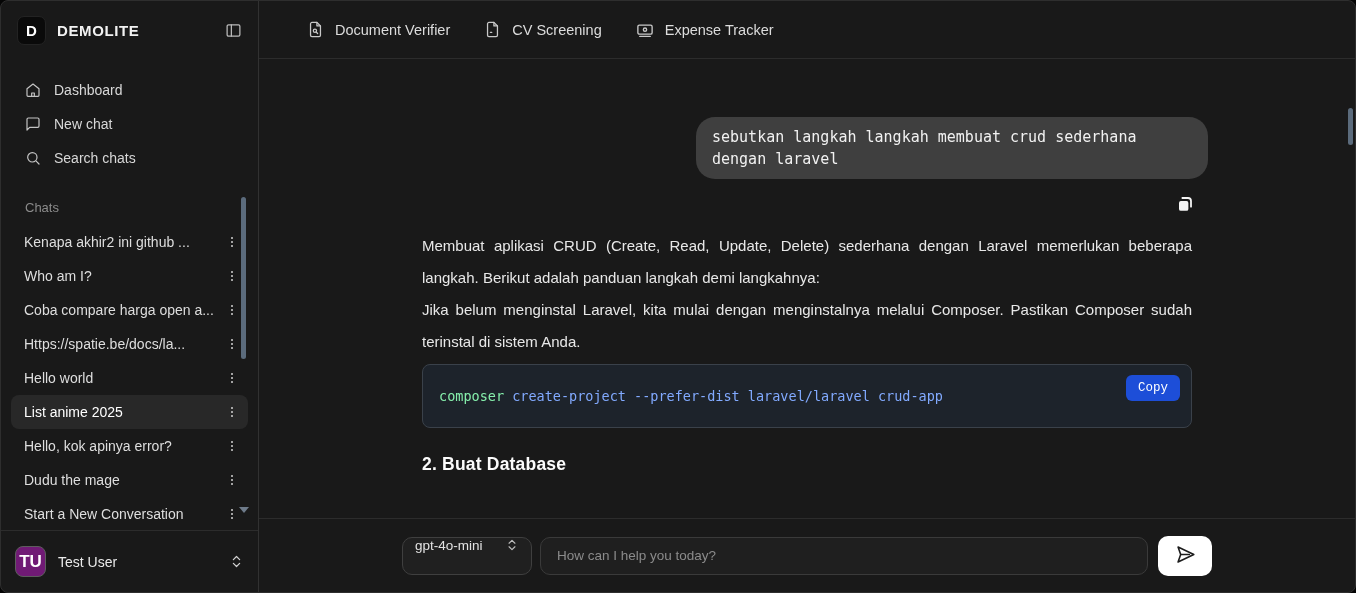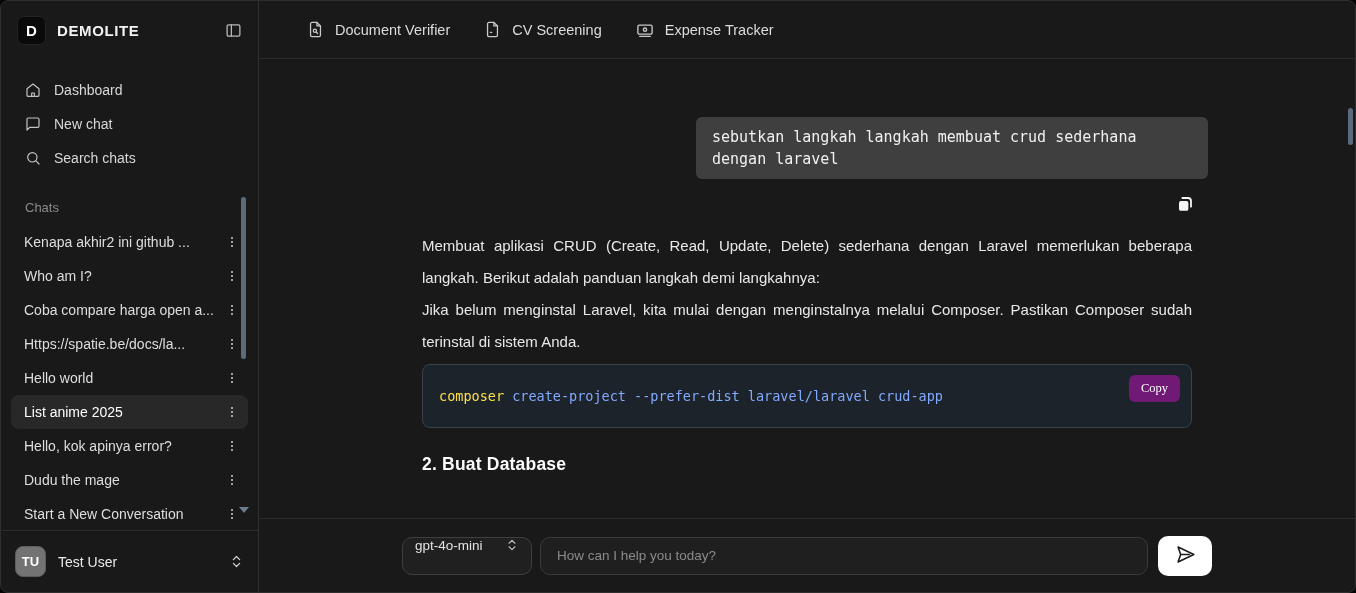--- a/index.html
+++ b/index.html
@@ -44,62 +44,62 @@
   .chat-item .title { white-space:nowrap; overflow:hidden; }
   .chat-item.active { background:#282828; color:#fff; }
   .kebab { display:flex; align-items:center; justify-content:center; width:20px; height:24px; color:#d0d0d0; cursor:pointer; background:none; border:none; }
 
   .sb-scroll-thumb { position:absolute; right:12px; top:196px; width:5px; height:162px; border-radius:3px; cursor:pointer; }
   .sb-scroll-arrow { position:absolute; right:9px; top:506px; width:0; height:0; cursor:pointer;
     border-left:5px solid transparent; border-right:5px solid transparent; border-top:6px solid #6e7b8a; }
 
   .sb-footer { flex:0 0 62px; border-top:1px solid #2c2c2c; display:flex; align-items:center; gap:12px; padding:0 14px; cursor:pointer; }
   .avatar {
-    width:31px; height:31px; background:#737373; border:1px solid #5d5d5d; border-radius:8px;
-    display:flex; align-items:center; justify-content:center; color:#fff; font-size:13px; font-weight:600;
+    width:31px; height:31px; background:#701a75; border:1px solid #5d5d5d; border-radius:8px;
+    display:flex; align-items:center; justify-content:center; color:#fff; font-size:17px; font-weight:600;
   }
   .user-name { font-size:14px; color:#eaeaea; }
   .sb-footer .ic { margin-left:auto; color:#cfcfcf; display:flex; }
 
   
   .main { flex:1; display:flex; flex-direction:column; position:relative; min-width:0;gap:44px; }
 
   .topbar { flex:0 0 58px; border-bottom:1px solid #2c2c2c; display:flex; align-items:center; gap:34px; padding:0 48px; }
   .tool-tab { display:flex; align-items:center; gap:11px; font-size:14.5px; color:#dcdcdc; cursor:pointer; }
   .tool-tab .ic { display:flex; color:#c9c9c9; }
 
   .chat-scroll { flex:1; overflow:hidden; padding-top:14px; }
   .content-col { width:770px; margin:0 auto; }
 
   .msg-row { display:flex; justify-content:flex-end; margin-bottom:16px; }
   .user-bubble {
-    max-width:512px; margin-right:-16px; background:#3f3f3f; border-radius:6px;
+    max-width:512px; margin-right:-16px; background:#3f3f3f; border-radius:19px;
     padding:9px 16px; font-family:"DejaVu Sans Mono", monospace;
     font-size:15px; line-height:22px; color:#f1f1f1;
   }
   .actions-row { display:flex; justify-content:flex-end; margin:0 -2px 14px 0; }
   .copy-msg-btn { background:none; border:none; display:flex; cursor:pointer; padding:0; }
 
   .assistant p { font-size:15px; line-height:32px; text-align:justify; color:#e8e8e8; }
   .para-1 { }
   .para-2 { margin-bottom:6px; }
   .assistant h3 { font-size:17.5px; font-weight:700; color:#fbfbfb; letter-spacing:.2px; }
   .head-1 { margin-bottom:30px; }
   .head-2 { margin-bottom:0; }
 
   .code-block {
     position:relative; background:#1d232b; border:1px solid #3a414a; border-radius:8px;
     padding:23px 16px; margin-bottom:26px;
   }
   .code-line { font-family:"DejaVu Sans Mono", monospace; font-size:13.5px; white-space:pre; }
-  .tok-kw { color:#fde047; }
+  .tok-kw { color:#86efac; }
   .tok-txt { color:#82aaff; }
   .copy-btn {
-    position:absolute; top:10px; right:11px; background:#701a75; border:none; border-radius:6px;
-    color:#fff; font-size:12.5px; padding:6px 12px; cursor:pointer; font-family:Liberation Serif, serif;
+    position:absolute; top:10px; right:11px; background:#1d4ed8; border:none; border-radius:6px;
+    color:#fff; font-size:12.5px; padding:6px 12px; cursor:pointer; font-family:Liberation Mono, monospace;
   }
 
   .main-scroll-thumb { position:absolute; right:2px; top:107px; width:5px; height:37px; border-radius:3px; cursor:pointer; }
 
   
   .composer { flex:0 0 74px; border-top:1px solid #2c2c2c; display:flex; align-items:center; justify-content:center; gap:8px; }
   .model-select {
     width:130px; height:38px; background:#202020; border:1px solid #3f3f3f; border-radius:10px;
     display:flex; align-items:flex-start; justify-content:space-between; padding:0 12px;
     font-size:13.5px; color:#e2e2e2; cursor:pointer;

